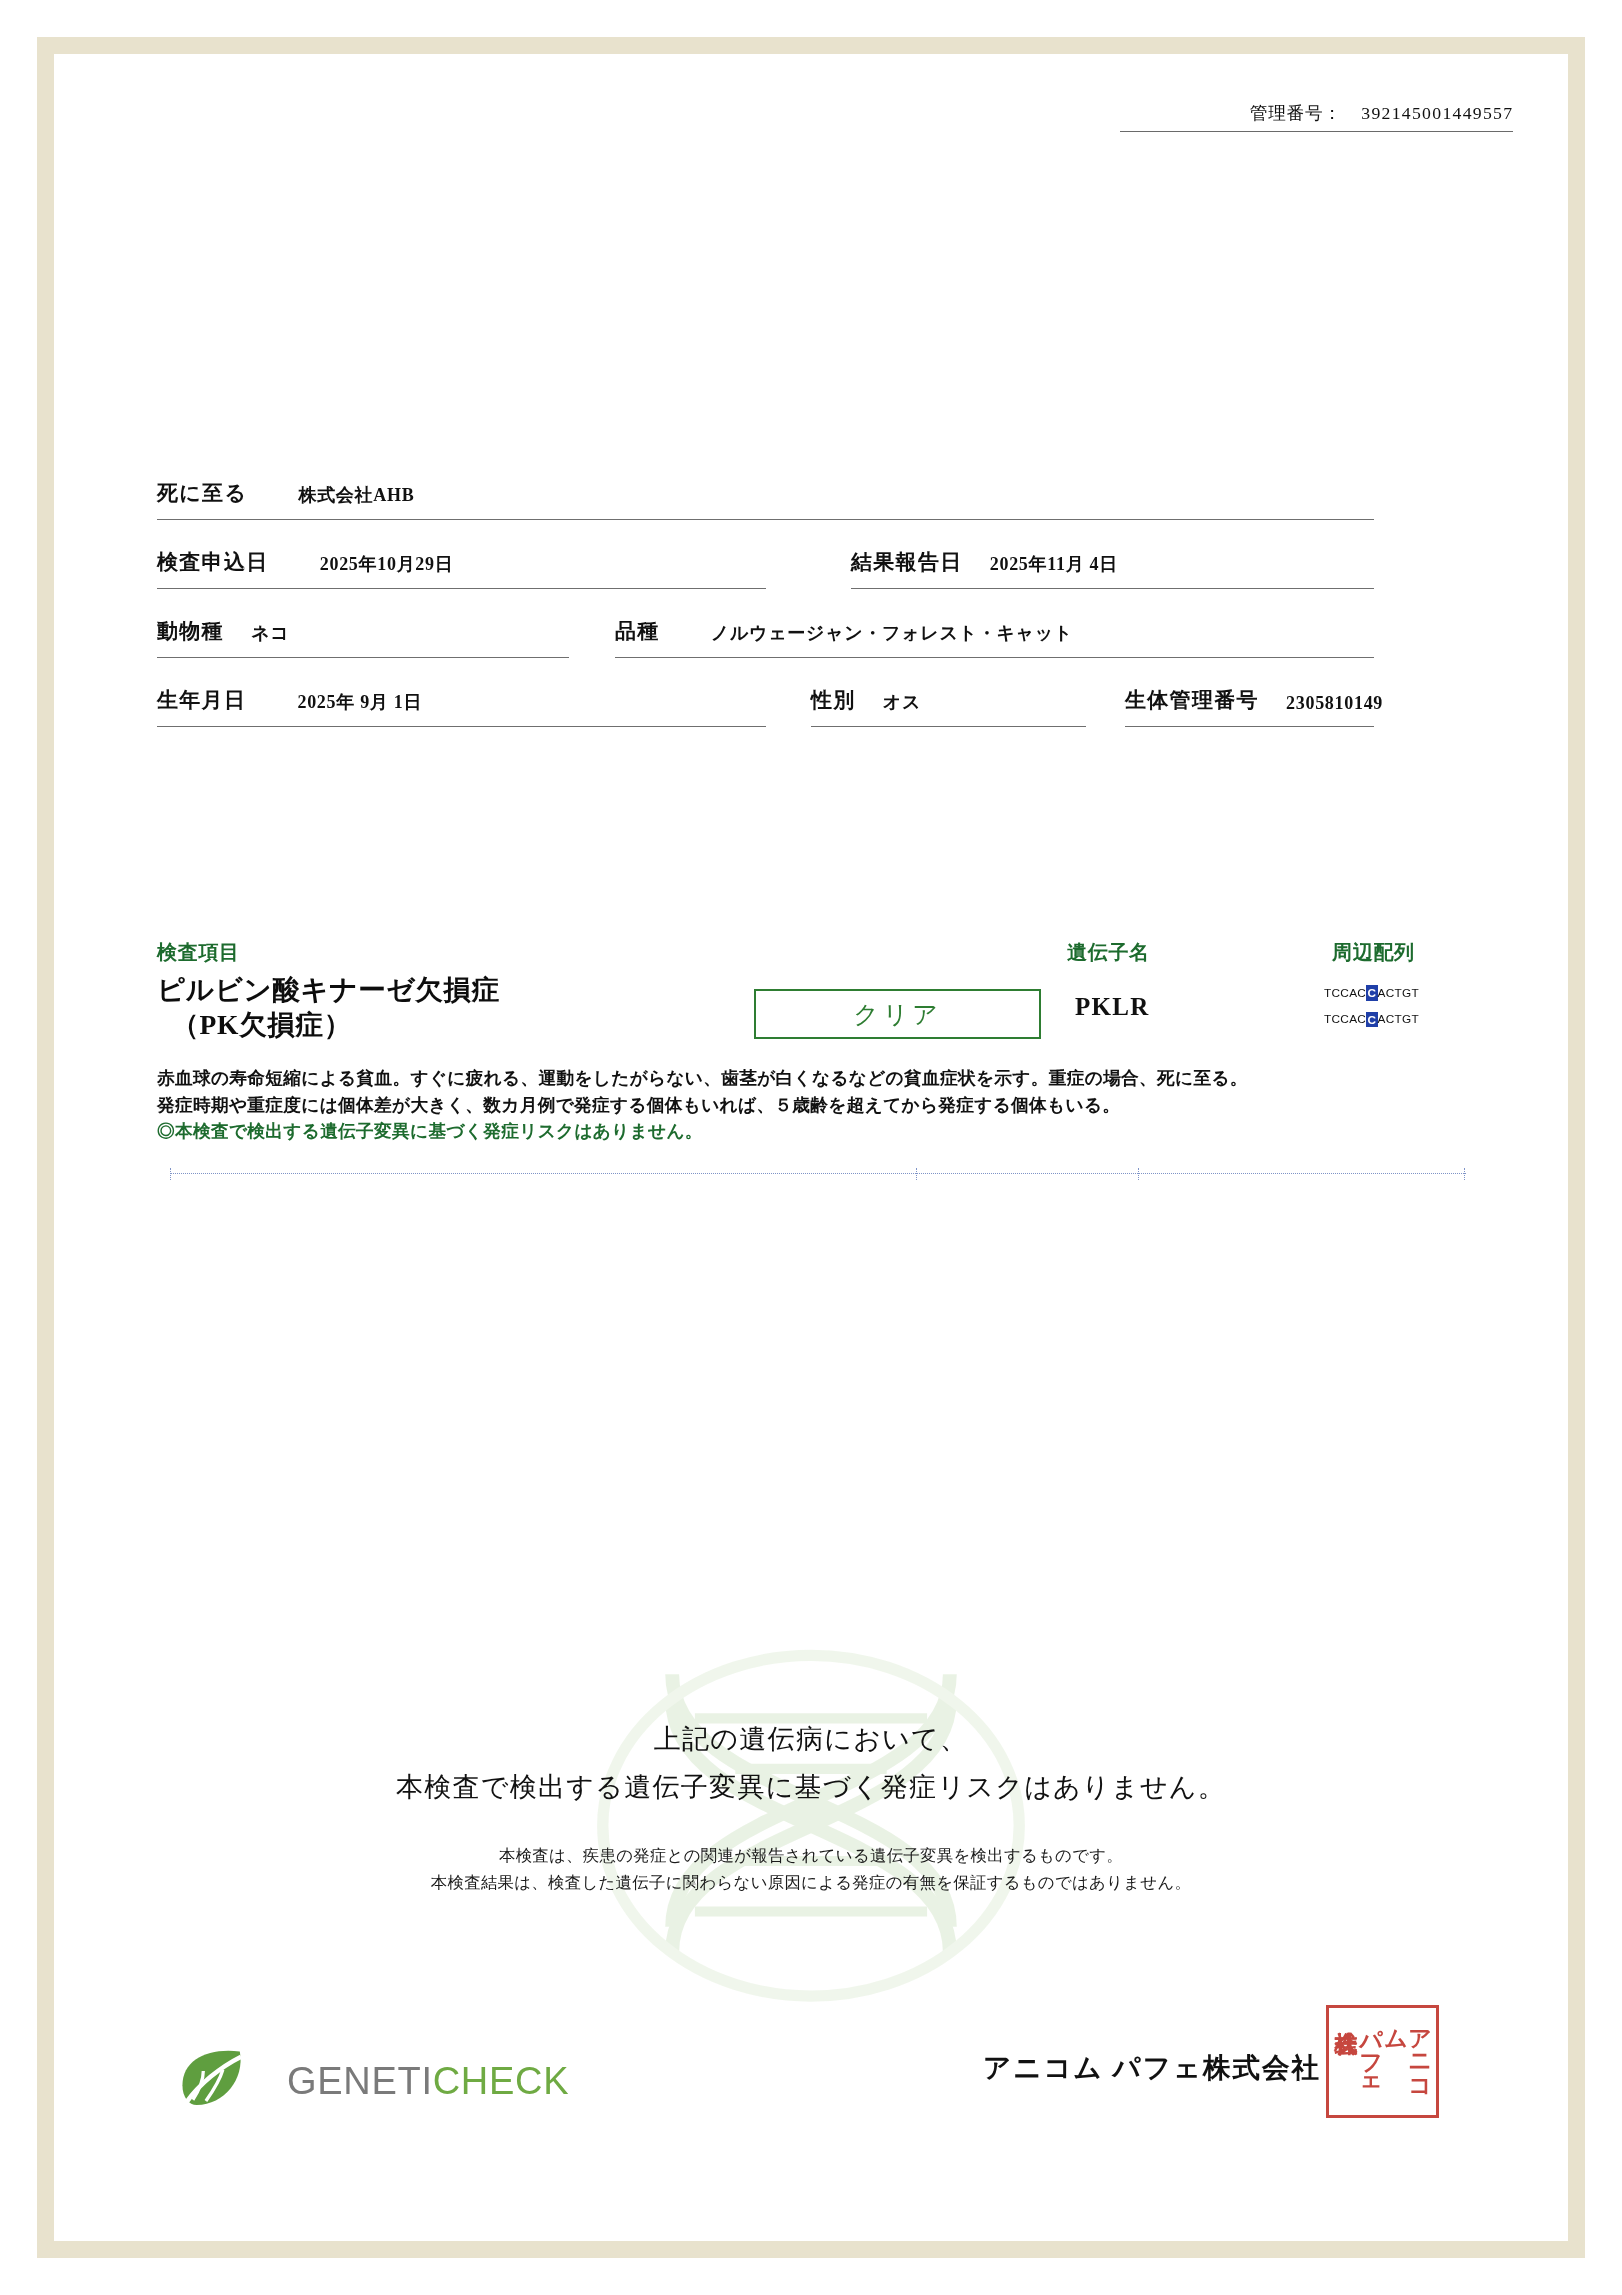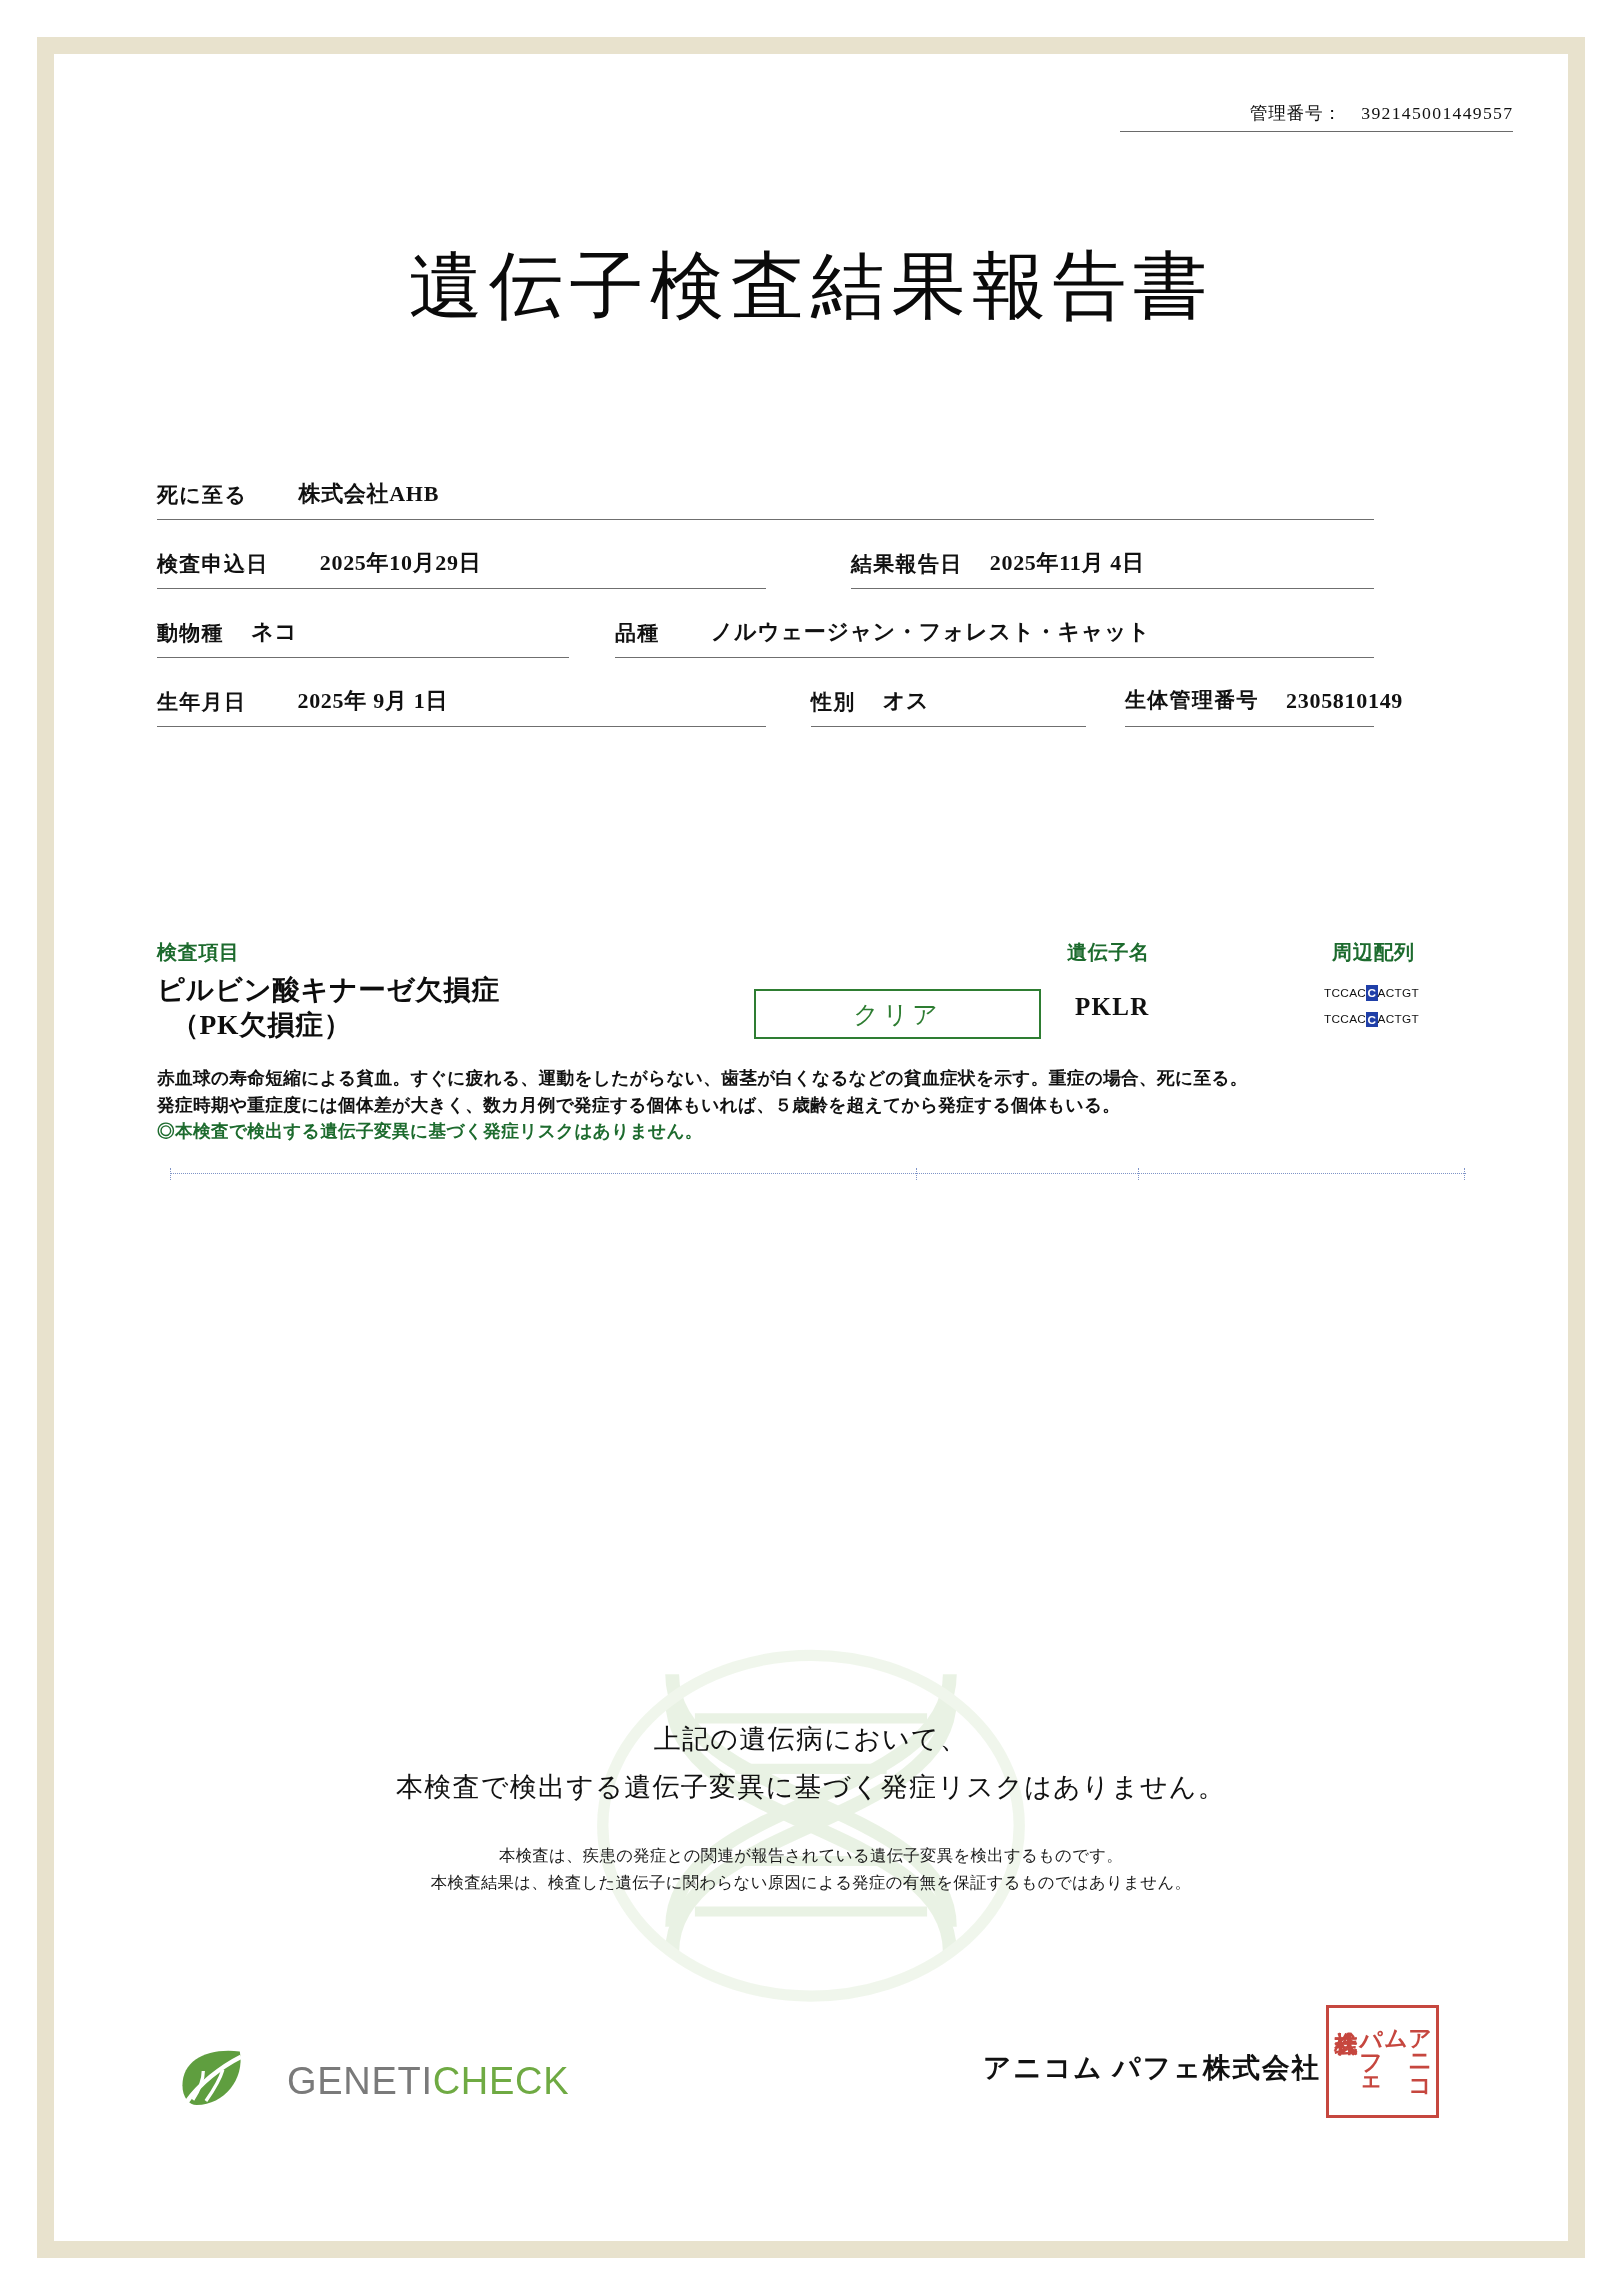--- a/index.html
+++ b/index.html
@@ -90,21 +90,21 @@
     display: inline-block;
     font-size: 21px;
     font-weight: bold;
     letter-spacing: 1.3px;
     color: #111;
     vertical-align: bottom;
     padding-bottom: 3.9px;
   }
   .field .val {
     display: inline-block;
-    font-size: 22px;
+    font-size: 18px;
     font-weight: bold;
     letter-spacing: 0.7px;
     color: #111;
     vertical-align: bottom;
     padding-bottom: 3.9px;
   }
   .gap-sm { display:inline-block; width: 22px; }
   .gap-md { display:inline-block; width: 46px; }
 
   
@@ -313,21 +313,20 @@
   <div class="page-frame-inner"></div>
 </div>
 
 <div class="sheet">
 
   <div class="control-no">
     <span class="label">管理番号：</span>
     <span class="value">392145001449557</span>
   </div>
 
-  <div class="doc-title">遺伝子検査結果報告書</div>
 
   <div class="info">
 
     <div class="info-row">
       <div class="field" style="left:0; width:1217px;">
         <span class="lbl">死に至る</span>
         <span class="gap-md"></span>
         <span class="val">株式会社AHB</span>
       </div>
     </div>

